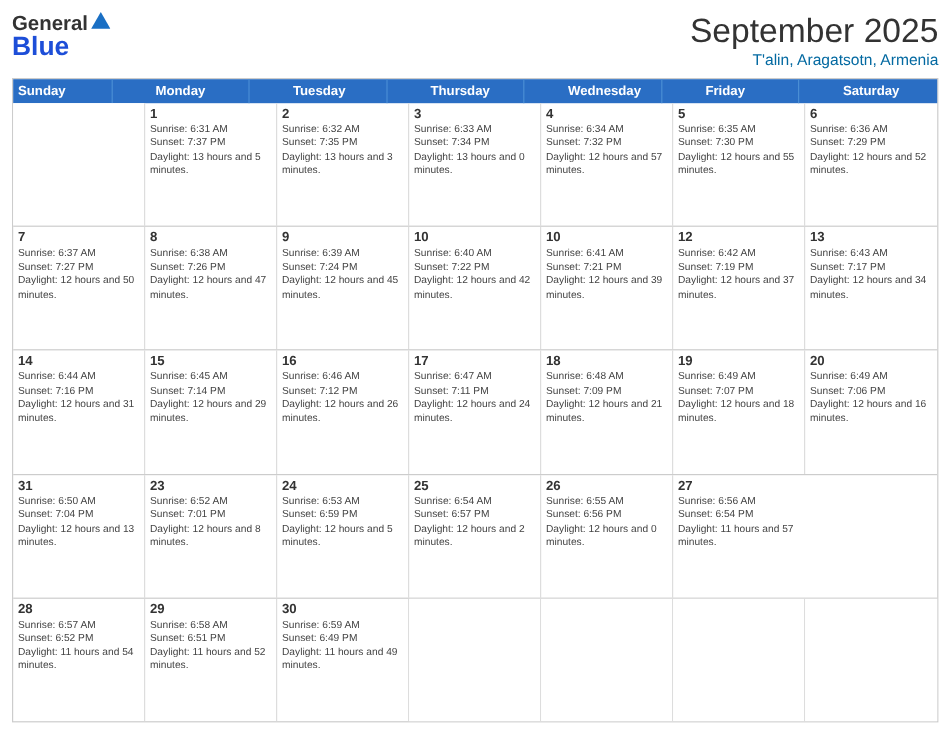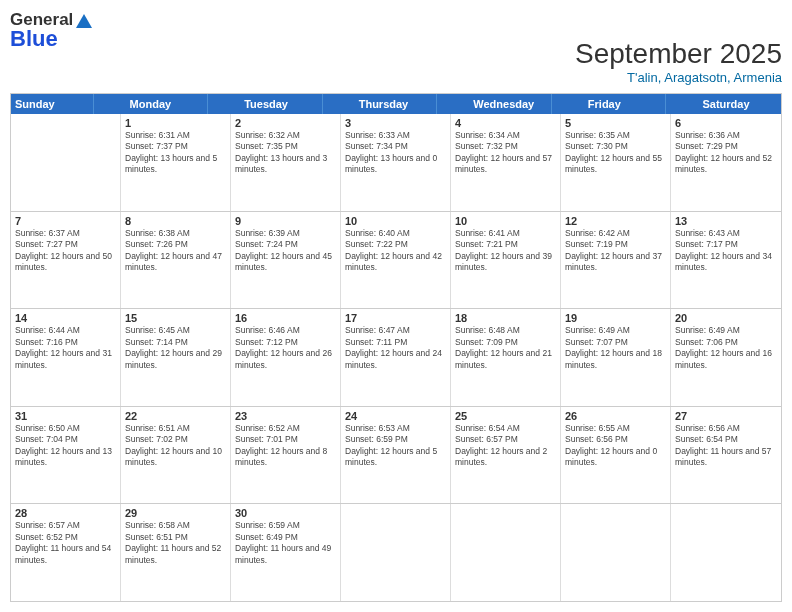--- a/index.html
+++ b/index.html
@@ -18,21 +18,20 @@
       flex-direction: column;
     }
     .header {
       display: flex;
       justify-content: space-between;
       align-items: flex-start;
       margin-bottom: 8px;
     }
     .title-block {
       text-align: right;
-      margin-top: 28px;
     }
     .month-title {
       font-size: 28px;
       color: #333;
       font-weight: normal;
     }
     .subtitle {
       font-size: 13px;
       color: #0369a1;
     }
@@ -91,21 +90,21 @@
       color: #444;
       line-height: 1.35;
     }
     .logo-wrapper {
       display: flex;
       flex-direction: column;
       align-items: flex-start;
     }
     .logo-line1 {
       display: flex;
-      align-items: flex-end;
+      align-items: flex-start;
     }
   </style>
 </head>
 <body>
 
 <div class="page">
   <div class="header">
     <div class="logo-wrapper">
       <div class="logo-line1">
         <span style="font-size:17px;font-weight:bold;color:#333;">General</span>
@@ -218,24 +217,20 @@
             <div class="day-num">20</div>
             <div class="day-info">Sunrise: 6:49 AM<br>Sunset: 7:06 PM<br>Daylight: 12 hours and 16 minutes.</div>
           </div>
         </div>
         <div class="cal-row">
           <div class="cal-cell">
             <div class="day-num">31</div>
             <div class="day-info">Sunrise: 6:50 AM<br>Sunset: 7:04 PM<br>Daylight: 12 hours and 13 minutes.</div>
           </div>
           <div class="cal-cell">
-            <div class="day-num">22</div>
-            <div class="day-info">Sunrise: 6:51 AM<br>Sunset: 7:02 PM<br>Daylight: 12 hours and 10 minutes.</div>
-          </div>
-          <div class="cal-cell">
             <div class="day-num">23</div>
             <div class="day-info">Sunrise: 6:52 AM<br>Sunset: 7:01 PM<br>Daylight: 12 hours and 8 minutes.</div>
           </div>
           <div class="cal-cell">
             <div class="day-num">24</div>
             <div class="day-info">Sunrise: 6:53 AM<br>Sunset: 6:59 PM<br>Daylight: 12 hours and 5 minutes.</div>
           </div>
           <div class="cal-cell">
             <div class="day-num">25</div>
             <div class="day-info">Sunrise: 6:54 AM<br>Sunset: 6:57 PM<br>Daylight: 12 hours and 2 minutes.</div>

